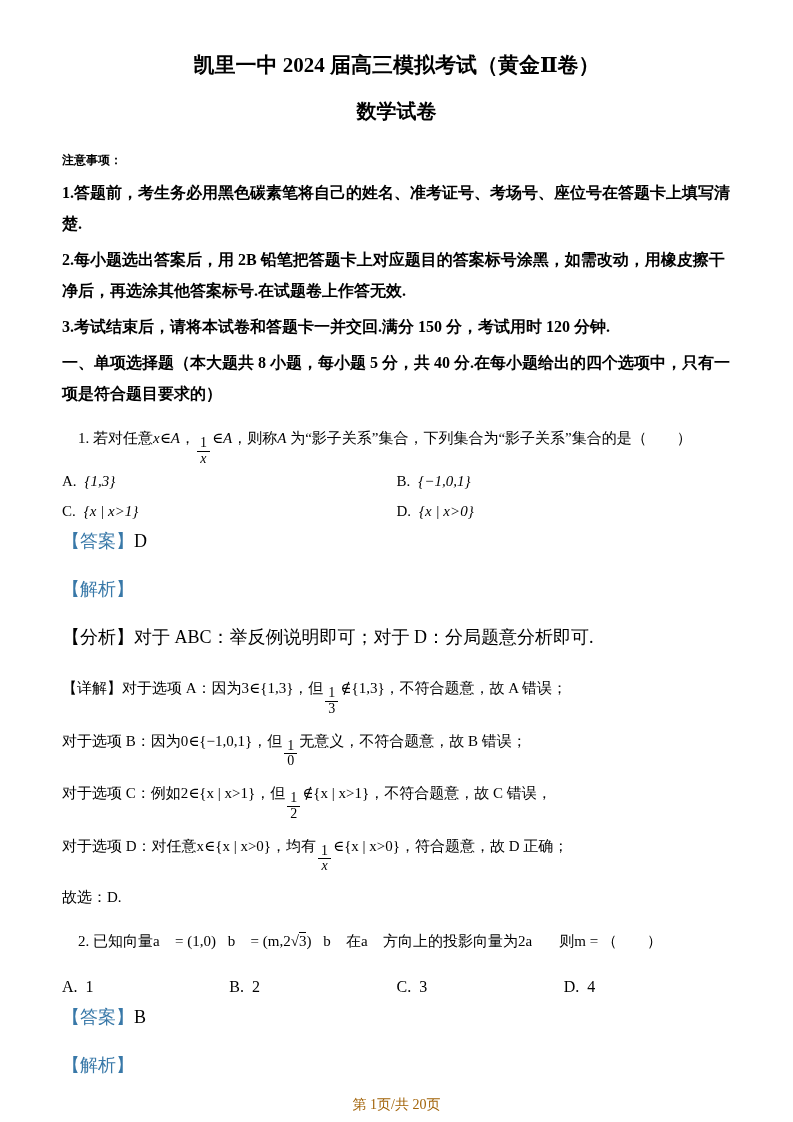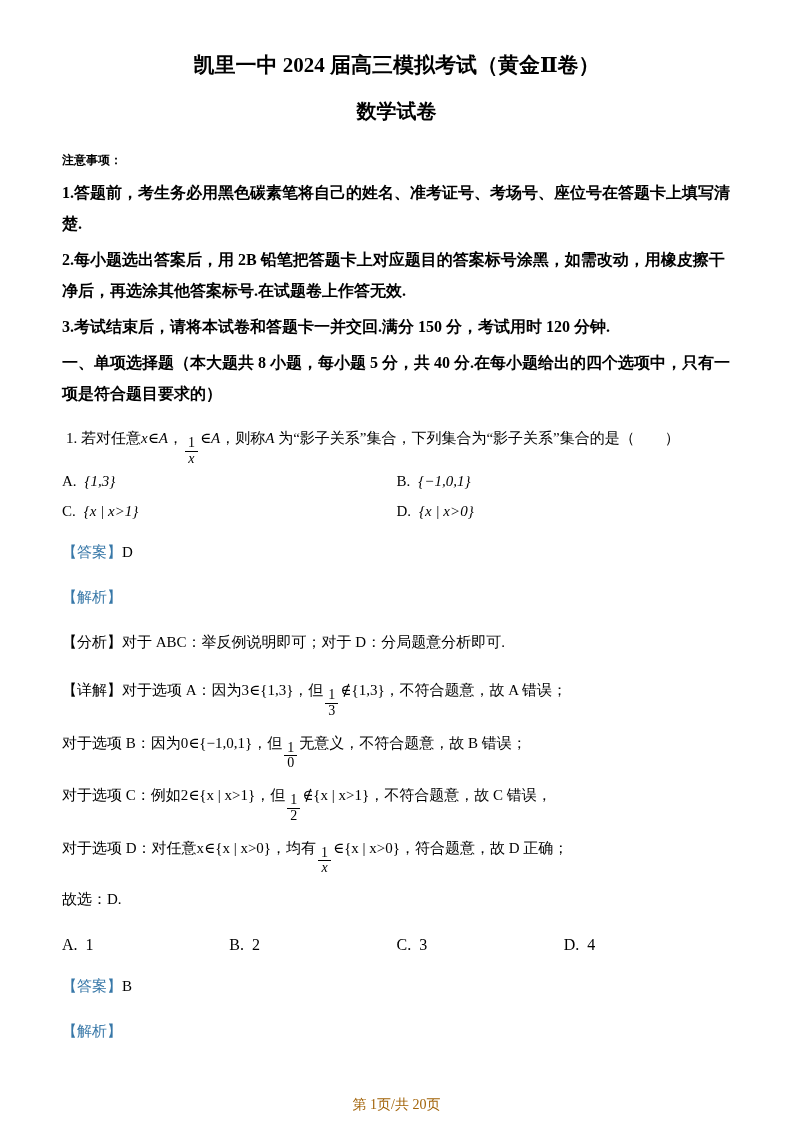--- a/index.html
+++ b/index.html
@@ -7,36 +7,36 @@
     width:793px; height:1122px; margin:0 auto; background:#ffffff;
     font-family:"Liberation Serif","DejaVu Serif",serif;
     color:#000; position:relative; box-sizing:border-box;
     padding:50px 62px 16px 62px; overflow:hidden;
   }
   .title { text-align:center; font-weight:bold; font-size:21px; margin:0; line-height:30px; }
   .subtitle { text-align:center; font-weight:bold; font-size:20px; margin:16px 0 0 0; line-height:30px; }
   .notice-heading { font-weight:bold; font-size:12px; margin-top:22px; line-height:24px; }
   .bold-par { font-weight:bold; font-size:16px; line-height:31px; margin:5px 0 0 0; }
   .body-par { font-size:15px; line-height:30px; margin:8px 0 0 0; }
-  .stem-par { font-size:15px; line-height:30px; margin:14px 0 0 4px; }
+  .stem-par { font-size:15px; line-height:30px; margin:14px 0 0 16px; }
   .mi { font-style:italic; }
   .frac {
     display:inline-flex; flex-direction:column; align-items:center;
     vertical-align:-4px; line-height:1.05; font-size:14px; margin:0 2px;
   }
   .frac .num { display:block; padding:0 3px; }
   .frac .den { display:block; border-top:1px solid #000; padding:0 3px; }
   .rad { border-top:1px solid #000; }
   .opts-2col { display:flex; font-size:15px; line-height:30px; margin-top:0; }
   .opts-2col .opt { width:50%; }
   .opts-4col { display:flex; font-size:16px; line-height:30px; margin-top:16px; }
   .opts-4col .opt { width:25%; }
   .opt-label { margin-right:8px; }
   .tag-blue { color:#3878a8; }
-  .ans-par { font-size:15px; line-height:30px; margin-top:11px; }
+  .ans-par { font-size:18px; line-height:30px; margin-top:0; }
   .detail-par { font-size:15px; line-height:36px; margin:6px 0 0 0; }
   .footer {
     position:absolute; bottom:8px; left:0; right:0;
     text-align:center; font-size:14px; color:#a16207;
   }
 </style>
 </head>
 <body>
 
 <div class="page">
@@ -96,20 +96,23 @@
       </span><span>∉{x | x&gt;1}，不符合题意，故 C 错误，</span>
   </p>
   <p class="detail-par">
     <span>对于选项 D：对任意x∈{x | x&gt;0}，均有</span><span class="frac">
         <span class="num">1</span>
         <span class="den mi">x</span>
       </span><span>∈{x | x&gt;0}，符合题意，故 D 正确；</span>
   </p>
   <p class="body-par">故选：D.</p>
 
+  <p class="stem-par">
+    <span>2. 已知向量a⃗ = (1,0)，b⃗ = (m,2√</span><span class="rad">3</span><span>)，b⃗ 在a⃗ 方向上的投影向量为2a⃗ ，则m = （　　）</span>
+  </p>
 
   <div class="opts-4col">
     <div class="opt"><span class="opt-label">A.</span><span>1</span></div>
     <div class="opt"><span class="opt-label">B.</span><span>2</span></div>
     <div class="opt"><span class="opt-label">C.</span><span>3</span></div>
     <div class="opt"><span class="opt-label">D.</span><span>4</span></div>
   </div>
 
   <p class="ans-par">
     <span class="tag-blue">【答案】</span><span>B</span>

